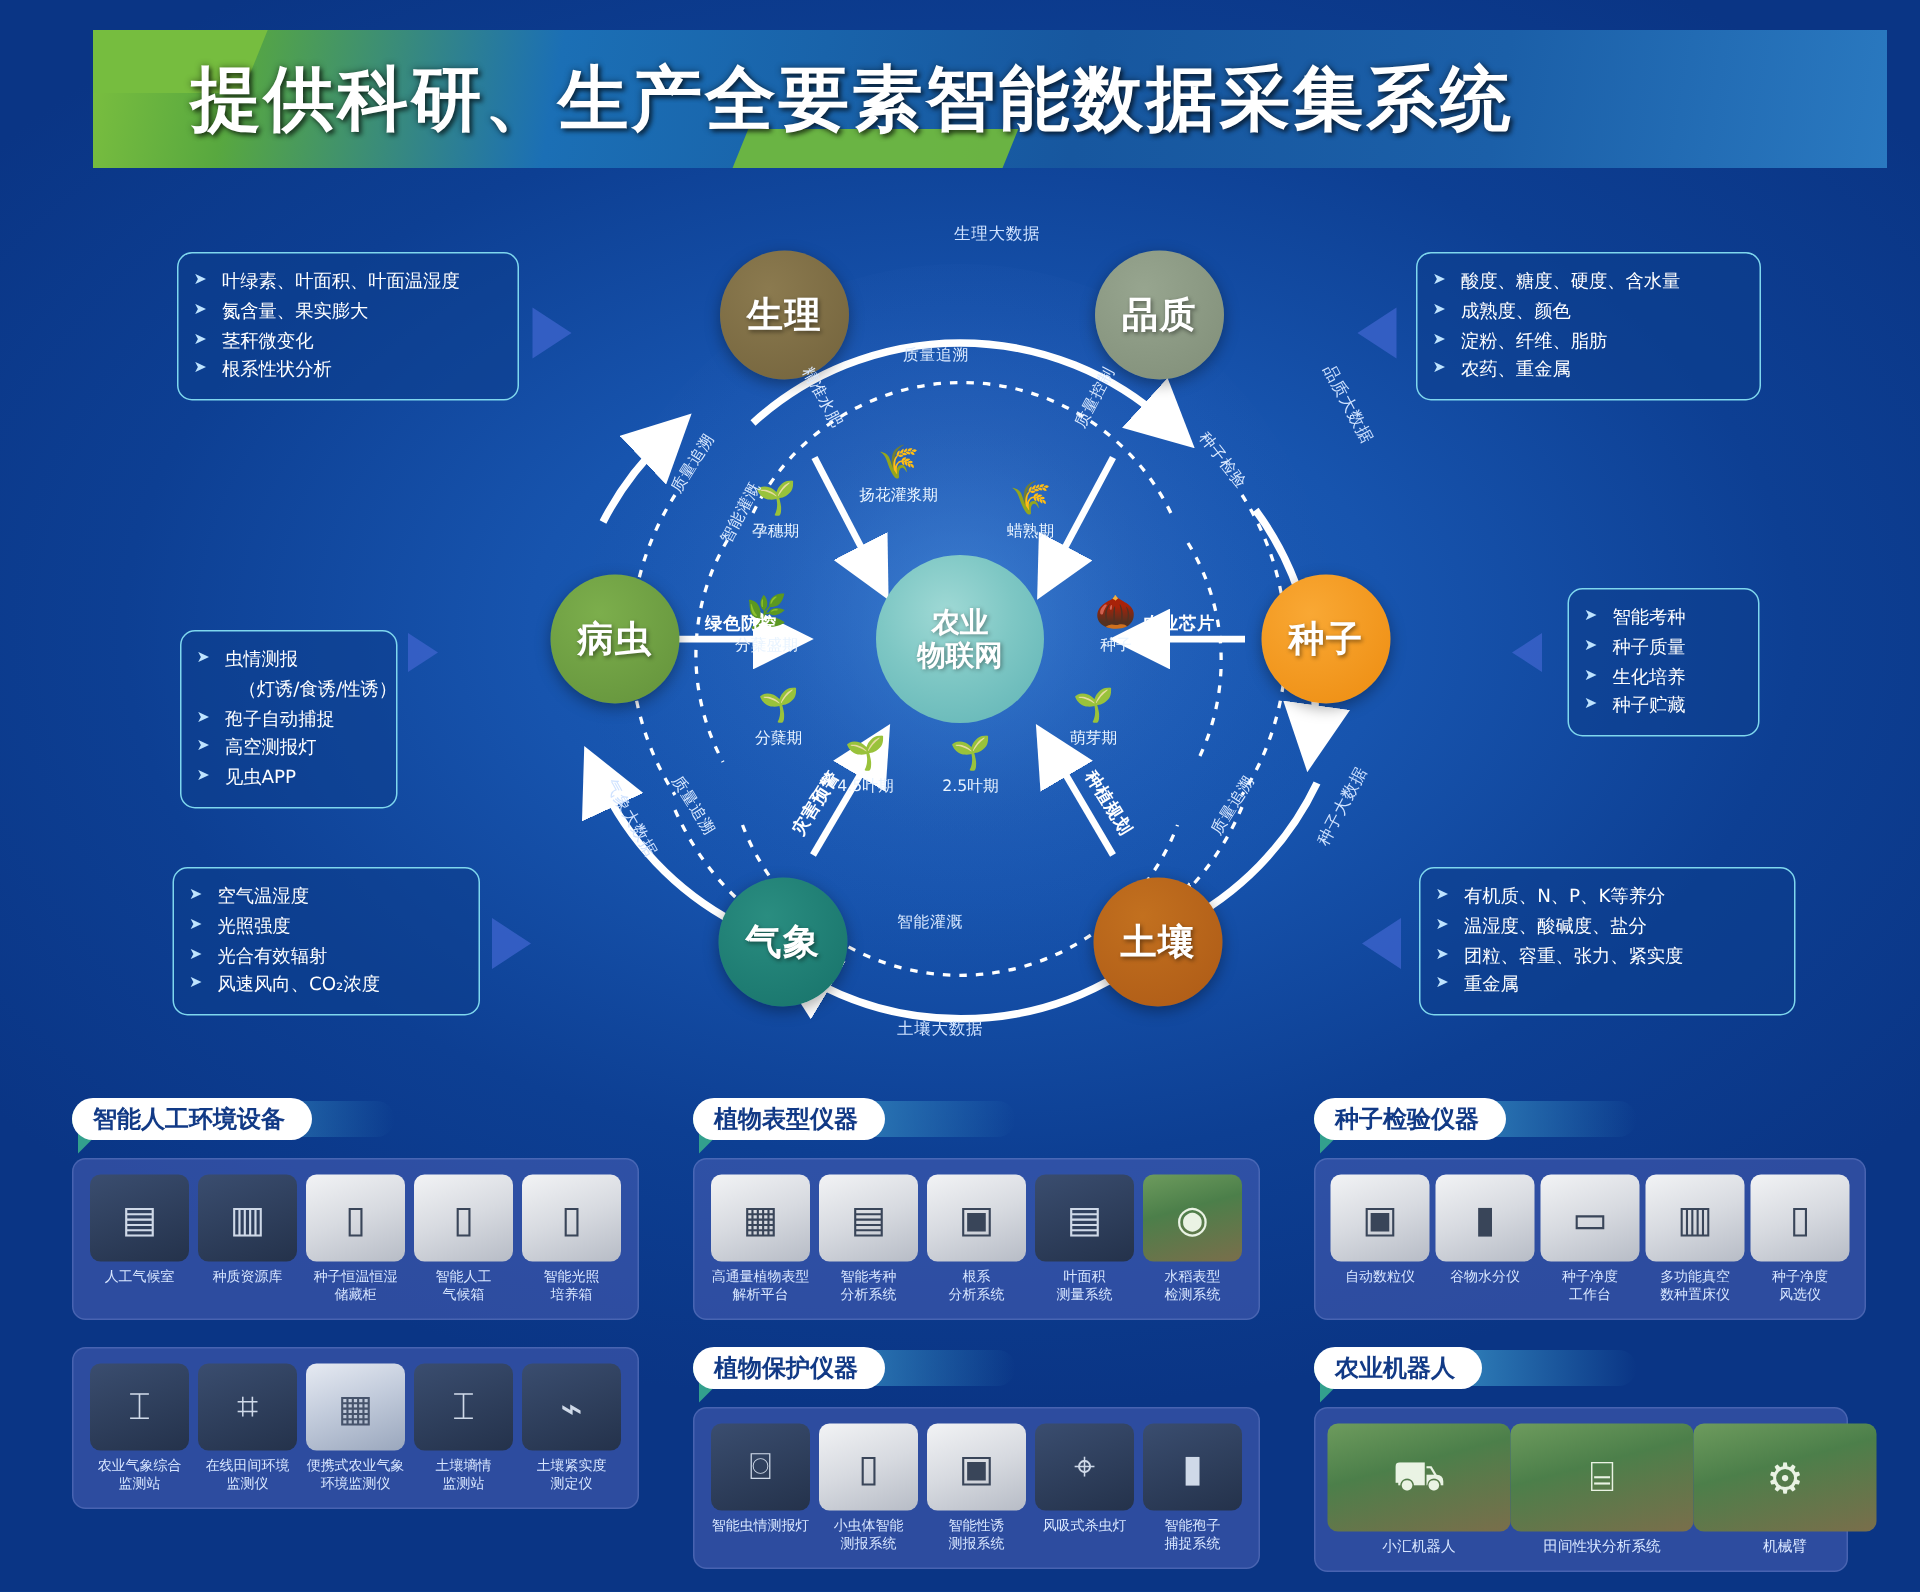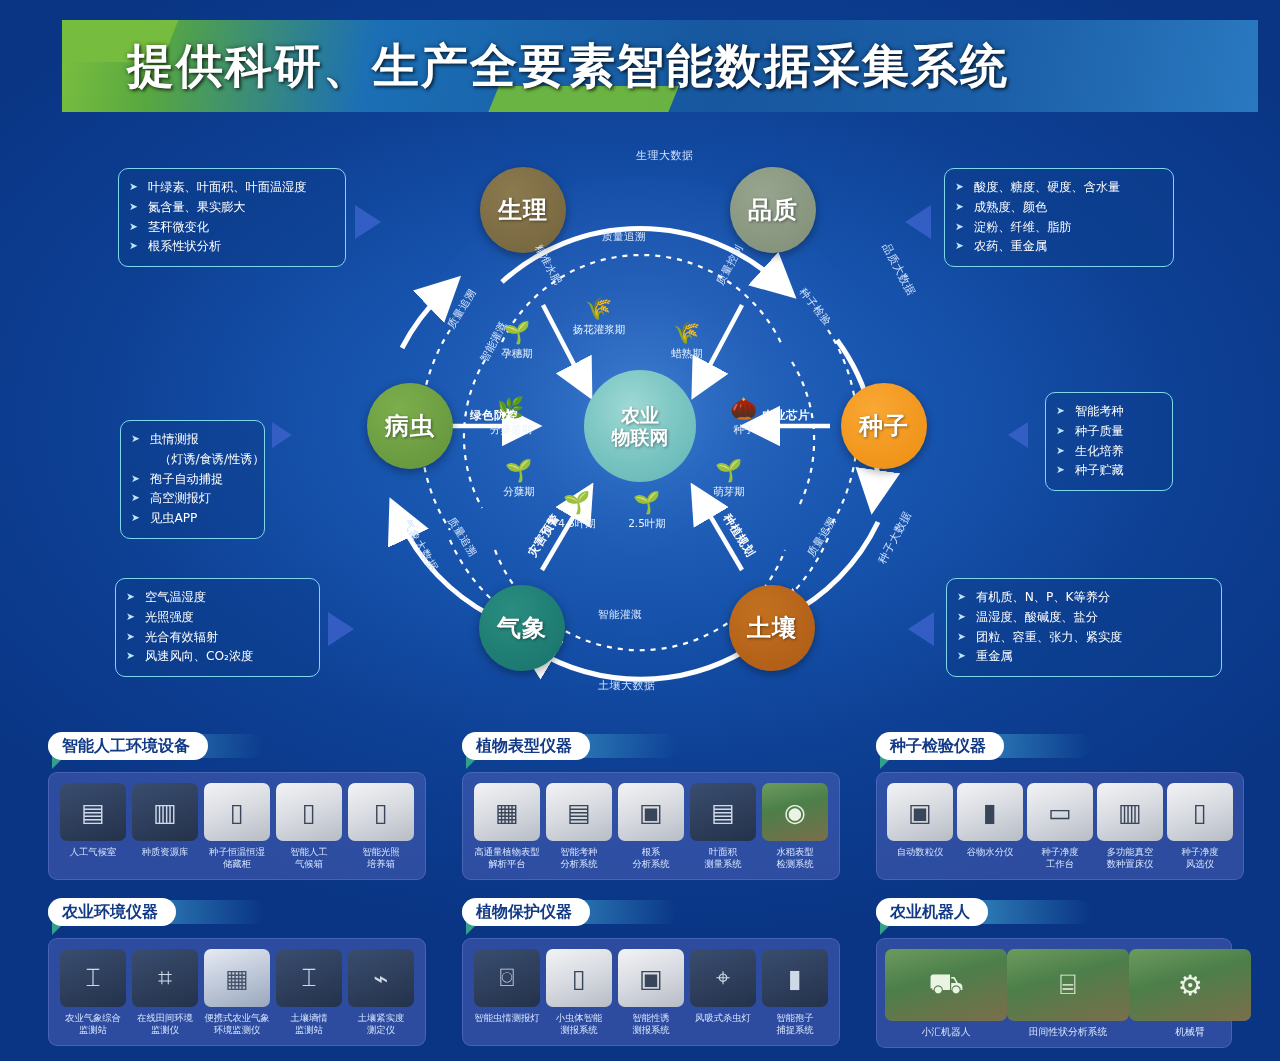--- a/index.html
+++ b/index.html
@@ -74,21 +74,21 @@
     font-size: 10.5px;
   }
   .infobox li.cont { padding-left: 28px; }
   .infobox li.cont::before { content: ""; }
 
   #box-physiology { left: 118px; top: 168px;  width: 228px; }
   #box-quality    { left: 944px; top: 168px;  width: 230px; }
   #box-pest       { left: 120px; top: 376px;  width: 145px; margin-top: 44px; }
   #box-seed       { left: 1045px;top: 392px;  width: 128px; }
   #box-weather    { left: 115px; top: 578px;  width: 205px; }
-  #box-soil       { left: 946px; top: 578px;  width: 276px; }
+  #box-soil       { left: 946px; top: 578px;  width: 251px; }
 
   
   .chev {
     position: absolute;
     width: 0; height: 0;
     border-top: 17px solid transparent;
     border-bottom: 17px solid transparent;
     opacity: .85;
   }
   .chev.right { border-left: 26px solid #3a62c9; }
@@ -482,25 +482,20 @@
         <div class="plabel">多功能真空<br>数种置床仪</div>
       </div>
       <div class="prod">
         <div class="thumb mach">▯</div>
         <div class="plabel">种子净度<br>风选仪</div>
       </div>
     </div>
   </div>
 
   <div class="section" id="sec-4">
-    <div class="tab-wrap">
-      <div class="tab-bar"></div>
-      <div class="tab-tail"></div>
-      <div class="sec-tab">农业环境仪器</div>
-    </div>
     <div class="sec-panel">
       <div class="prod">
         <div class="thumb dark">⌶</div>
         <div class="plabel">农业气象综合<br>监测站</div>
       </div>
       <div class="prod">
         <div class="thumb dark">⌗</div>
         <div class="plabel">在线田间环境<br>监测仪</div>
       </div>
       <div class="prod">

